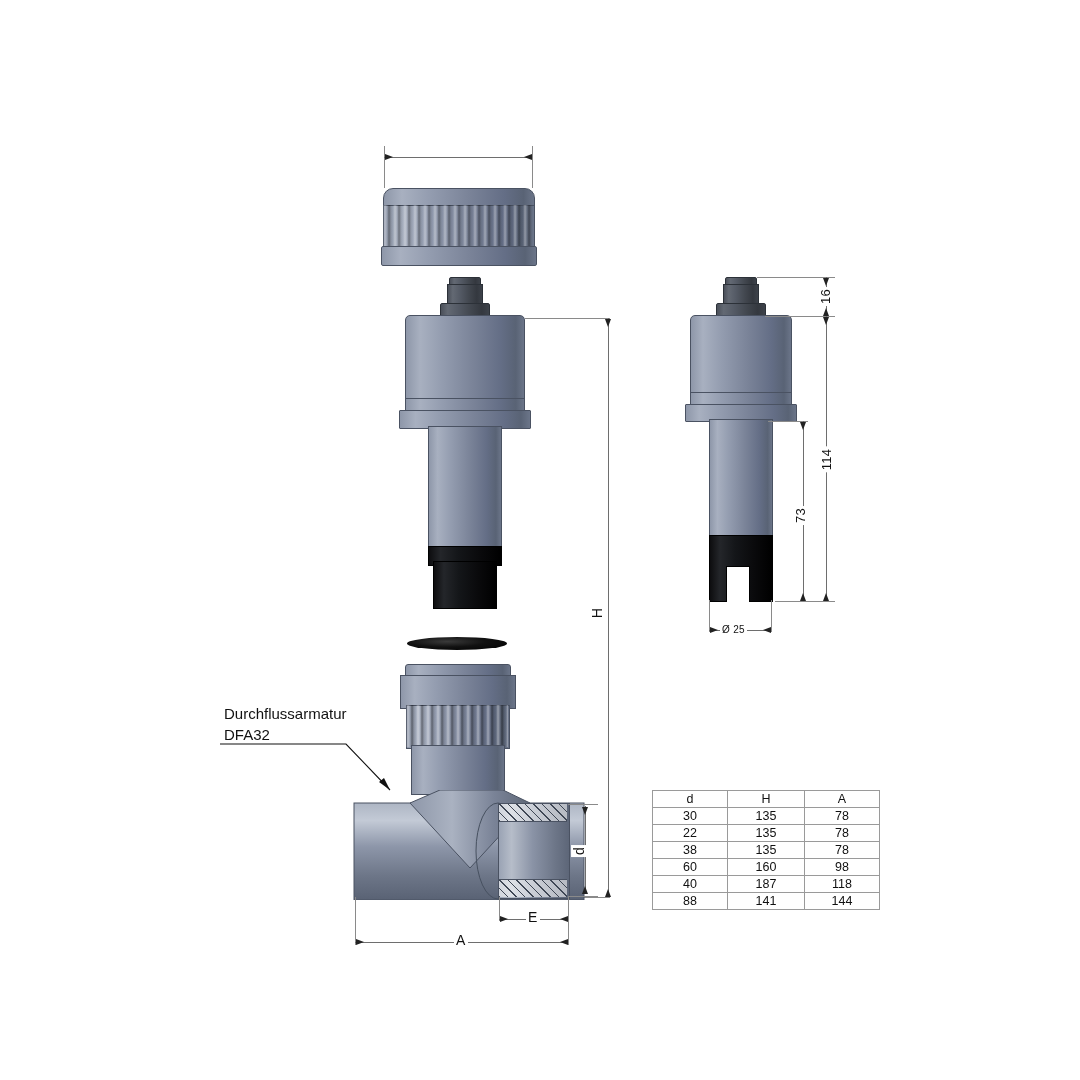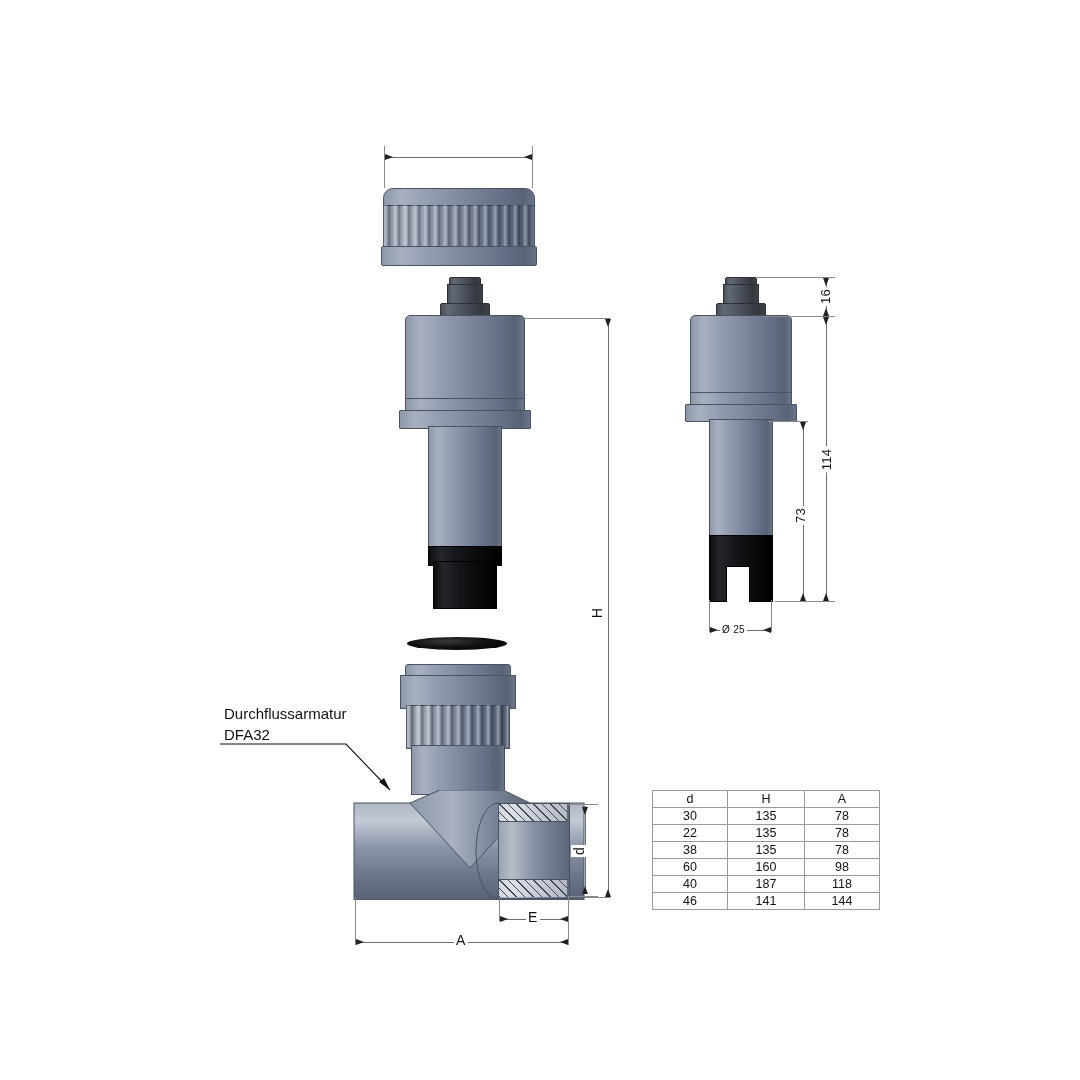--- a/index.html
+++ b/index.html
@@ -238,20 +238,20 @@
         <td>60</td>
         <td>160</td>
         <td>98</td>
       </tr>
       <tr>
         <td>40</td>
         <td>187</td>
         <td>118</td>
       </tr>
       <tr>
-        <td>46</td>
+        <td>88</td>
         <td>141</td>
         <td>144</td>
       </tr>
     </tbody>
   </table>
 
 </div>
 
 </body></html>

